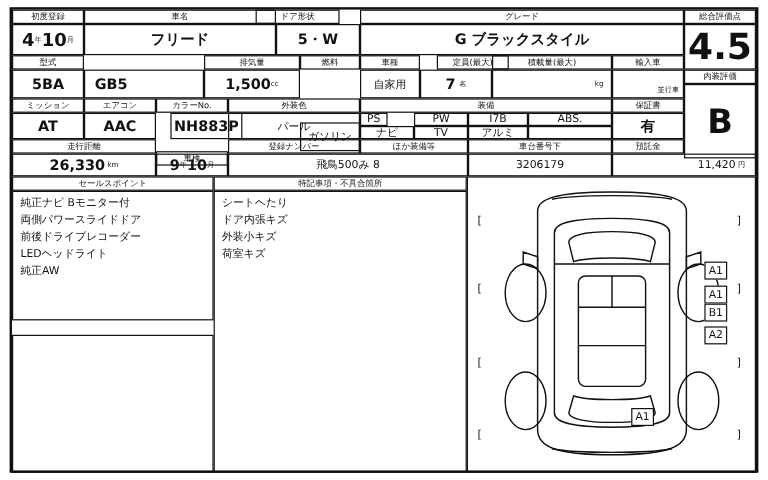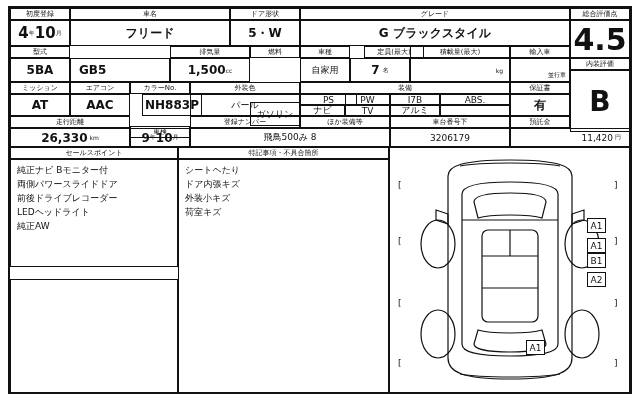--- a/index.html
+++ b/index.html
@@ -35,21 +35,21 @@
   .mbox{position:absolute;border:1px solid #111;background:#fff;font-size:9px;display:flex;align-items:center;justify-content:center;width:17px;height:13px;}
   svg{display:block;}
 </style>
 </head>
 <body>
 
 <div class="sheet">
 
   <div class="c b lbl" style="left:0;top:0;width:60px;height:12px;">初度登録</div>
   <div class="c b lbl" style="left:60px;top:0;width:160px;height:12px;">車名</div>
-  <div class="c b lbl" style="left:220px;top:0;width:70px;height:12px;">ドア形状</div>
+  <div class="c b lbl" style="left:203px;top:0;width:70px;height:12px;">ドア形状</div>
   <div class="c b lbl" style="left:290px;top:0;width:270px;height:12px;">グレード</div>
   <div class="c b lbl" style="left:560px;top:0;width:60px;height:12px;">総合評価点</div>
 
   <div class="c b" style="left:0;top:12px;width:60px;height:26px;display:flex;align-items:center;justify-content:center;">
     <span class="big">4</span>
     <span class="sub">年</span>
     <span class="big">10</span>
     <span class="sub">月</span>
   </div>
   <div class="c b val med" style="left:60px;top:12px;width:160px;height:26px;">フリード</div>
@@ -92,21 +92,21 @@
   <div class="c b lbl" style="left:290px;top:74px;width:210px;height:12px;">装備</div>
   <div class="c b lbl" style="left:500px;top:74px;width:60px;height:12px;">保証書</div>
   <div class="c b lbl" style="left:560px;top:50px;width:60px;height:12px;">内装評価</div>
   <div class="c b grade" style="left:560px;top:62px;width:60px;height:62px;">B</div>
 
   <div class="c b val med" style="left:0;top:86px;width:60px;height:22px;">AT</div>
   <div class="c b val med" style="left:60px;top:86px;width:60px;height:22px;">AAC</div>
   <div class="c b val med" style="left:132px;top:86px;width:60px;height:22px;">NH883P</div>
   <div class="c b val sm" style="left:180px;top:86px;width:110px;height:22px;">パール</div>
 
-  <div class="c b val sm" style="left:290px;top:86px;width:57px;height:11px;text-align:center;">PS</div>
+  <div class="c b val sm" style="left:290px;top:86px;width:23px;height:11px;text-align:center;">PS</div>
   <div class="c b val sm" style="left:335px;top:86px;width:45px;height:11px;">PW</div>
   <div class="c b val sm" style="left:380px;top:86px;width:50px;height:11px;">I7B</div>
   <div class="c b val sm" style="left:430px;top:86px;width:70px;height:11px;">ABS.</div>
   <div class="c b val sm" style="left:290px;top:97px;width:45px;height:11px;">ナビ</div>
   <div class="c b val sm" style="left:335px;top:97px;width:45px;height:11px;">TV</div>
   <div class="c b val sm" style="left:380px;top:97px;width:50px;height:11px;">アルミ</div>
   <div class="c b val sm" style="left:430px;top:97px;width:70px;height:11px;"></div>
 
   <div class="c b val med" style="left:500px;top:86px;width:60px;height:22px;">有</div>
 

